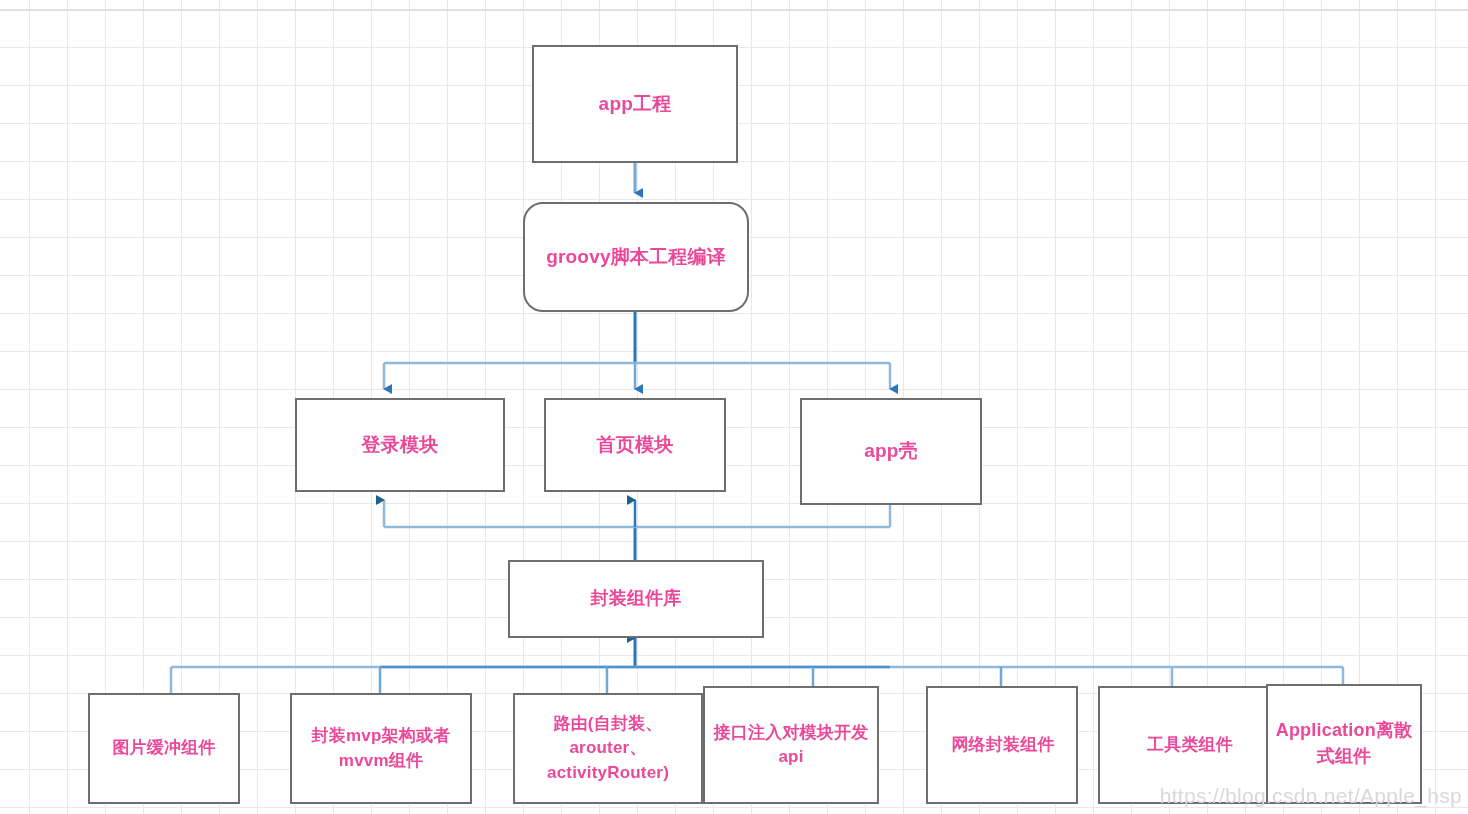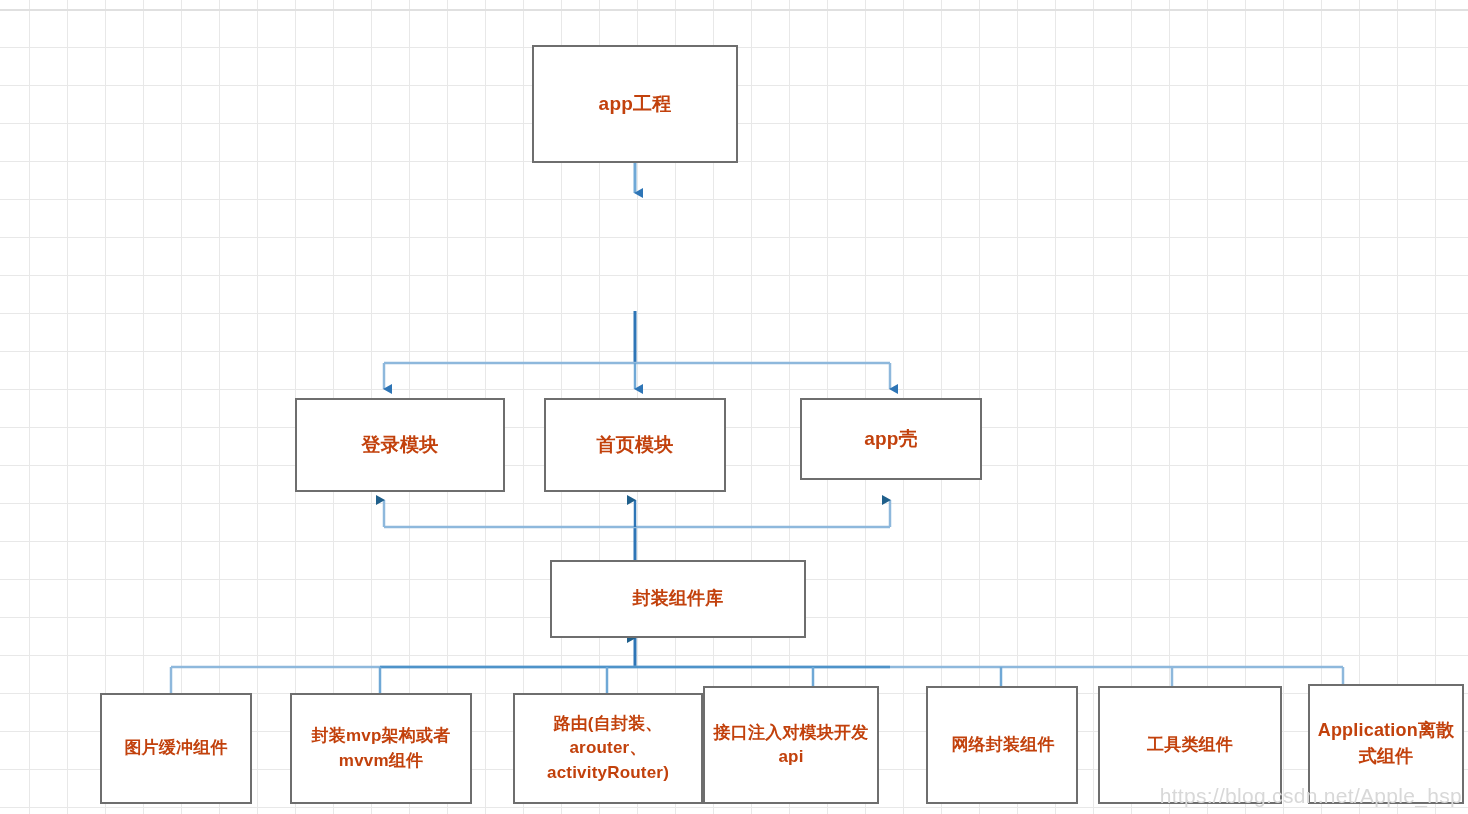--- a/index.html
+++ b/index.html
@@ -28,29 +28,29 @@
   }
   .node {
     position: absolute;
     box-sizing: border-box;
     border: 2px solid #6e6e6e;
     background: #ffffff;
     display: flex;
     align-items: center;
     justify-content: center;
     text-align: center;
-    color: #c2410c;
+    color: #ec4899;
     font-weight: bold;
     line-height: 1.42;
     padding: 2px 6px;
     letter-spacing: 0.2px;
   }
   .node.rounded { border-radius: 20px; }
   .n-big   { font-size: 19px; }
-  .n-mid   { font-size: 18px; margin-left: 42px; }
+  .n-mid   { font-size: 18px; }
   .n-small { font-size: 17px; }
   svg#wires {
     position: absolute;
     left: 0; top: 0;
     width: 1468px; height: 814px;
     pointer-events: none;
   }
   .watermark {
     position: absolute;
     right: 6px;
@@ -113,38 +113,41 @@
       <path d="M1001,667 L1001,693" stroke="#6fa8d6" stroke-width="2.5" fill="none"></path>
       <path d="M1172,667 L1172,693" stroke="#8eb8dc" stroke-width="2.5" fill="none"></path>
       <path d="M1343,667 L1343,693" stroke="#8eb8dc" stroke-width="2.5" fill="none"></path>
     </g>
   </svg>
 
   <div class="node n-big" style="left:532px; top:45px; width:206px; height:118px;">
     <span>app工程</span>
   </div>
 
+  <div class="node rounded n-big" style="left:523px; top:202px; width:226px; height:110px;">
+    <span>groovy脚本工程编译</span>
+  </div>
 
   <div class="node n-big" style="left:295px; top:398px; width:210px; height:94px;">
     <span>登录模块</span>
   </div>
 
   <div class="node n-big" style="left:544px; top:398px; width:182px; height:94px;">
     <span>首页模块</span>
   </div>
 
-  <div class="node n-big" style="left:800px; top:398px; width:182px; height:82px;">
+  <div class="node n-big" style="left:800px; top:398px; width:182px; height:107px;">
     <span>app壳</span>
   </div>
 
   <div class="node n-mid" style="left:508px; top:560px; width:256px; height:78px;">
     <span>封装组件库</span>
   </div>
 
-  <div class="node n-small" style="left:100px; top:693px; width:152px; height:111px;">
+  <div class="node n-small" style="left:88px; top:693px; width:152px; height:111px;">
     <span>图片缓冲组件</span>
   </div>
 
   <div class="node n-small" style="left:290px; top:693px; width:182px; height:111px;">
     <span>封装mvp架构或者mvvm组件</span>
   </div>
 
   <div class="node n-small" style="left:513px; top:693px; width:190px; height:111px;">
     <span>路由(自封装、arouter、activityRouter)</span>
   </div>

